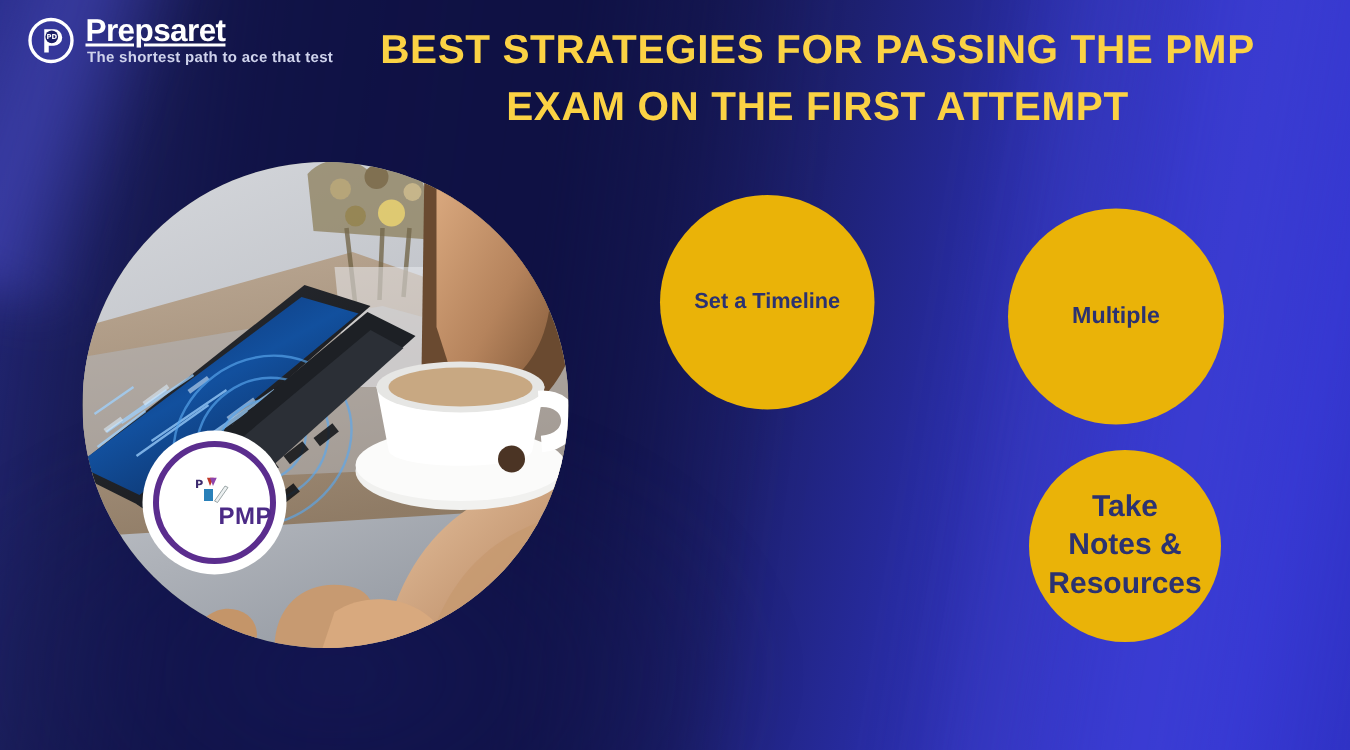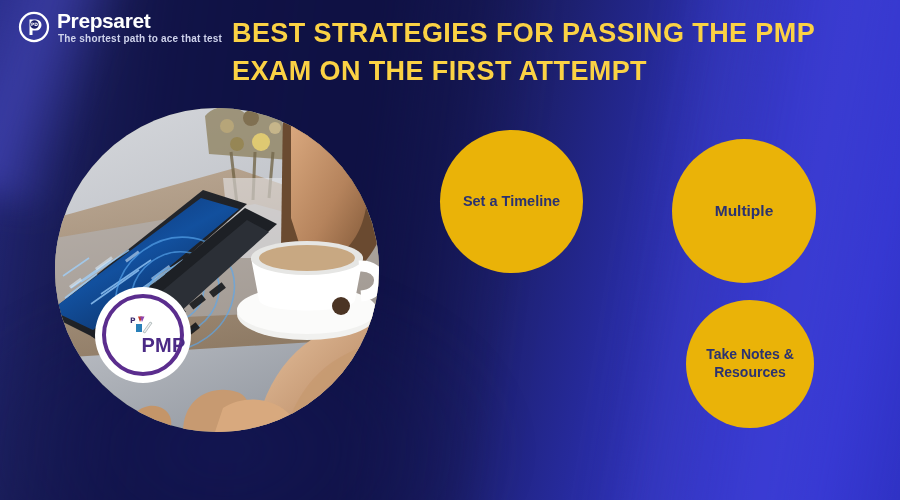--- a/index.html
+++ b/index.html
@@ -92,35 +92,37 @@
     align-items: center;
     gap: 7px;
   }
   .logo-mark { width: 32px; height: 32px; flex: none; }
   .logo-text { display: flex; flex-direction: column; line-height: 1; }
   .logo-name {
     color: #ffffff;
     font-size: 21px;
     font-weight: bold;
     letter-spacing: -0.4px;
+    text-decoration: underline;
   }
   .logo-tag {
     color: #cfd3ec;
     font-size: 10px;
     letter-spacing: .2px;
     margin-top: 3px;
     margin-left: 1px;
     font-weight: bold;
   }
 
   .headline {
     position: absolute;
     left: 232px;
     top: 14px;
     width: 626px;
+    text-align: center;
     color: #fbd244;
     font-size: 27px;
     font-weight: bold;
     line-height: 1.42;
     letter-spacing: .4px;
     text-transform: uppercase;
   }
 
   
   .photo-circle {
@@ -154,21 +156,21 @@
     border: 4px solid #5b2d8e;
     display: flex;
     flex-direction: column;
     align-items: center;
     justify-content: center;
     gap: 1px;
   }
   .badge-mark { width: 30px; height: 19px; }
   .badge-text {
     color: #4b2a86;
-    font-size: 20px;
+    font-size: 16px;
     font-weight: bold;
     letter-spacing: .3px;
     line-height: 1;
     margin-left: 41px;
   }
 
   
   .bubble {
     position: absolute;
     border-radius: 50%;
@@ -180,21 +182,21 @@
     color: #2b3271;
     font-weight: bold;
     line-height: 1.28;
     padding: 0 12px;
     box-sizing: border-box;
   }
   .bubble span { display: block; }
   .b1 { left: 440px; top: 130px; width: 143px; height: 143px; font-size: 14.5px; }
   .b2 { left: 672px; top: 139px; width: 144px; height: 144px; font-size: 15.5px; }
   .b3 { left: 437px; top: 296px; width: 152px; height: 152px; font-size: 16px; }
-  .b4 { left: 686px; top: 300px; width: 128px; height: 128px; font-size: 14px; }
+  .b4 { left: 686px; top: 300px; width: 128px; height: 128px; font-size: 20px; }
 </style>
 </head>
 <body>
 
 <div class="stage">
 
   <div class="bg-base"></div>
   <div class="bg-band-dark"></div>
   <div class="bg-band-light-tl"></div>
   <div class="bg-band-light-r2"></div>

